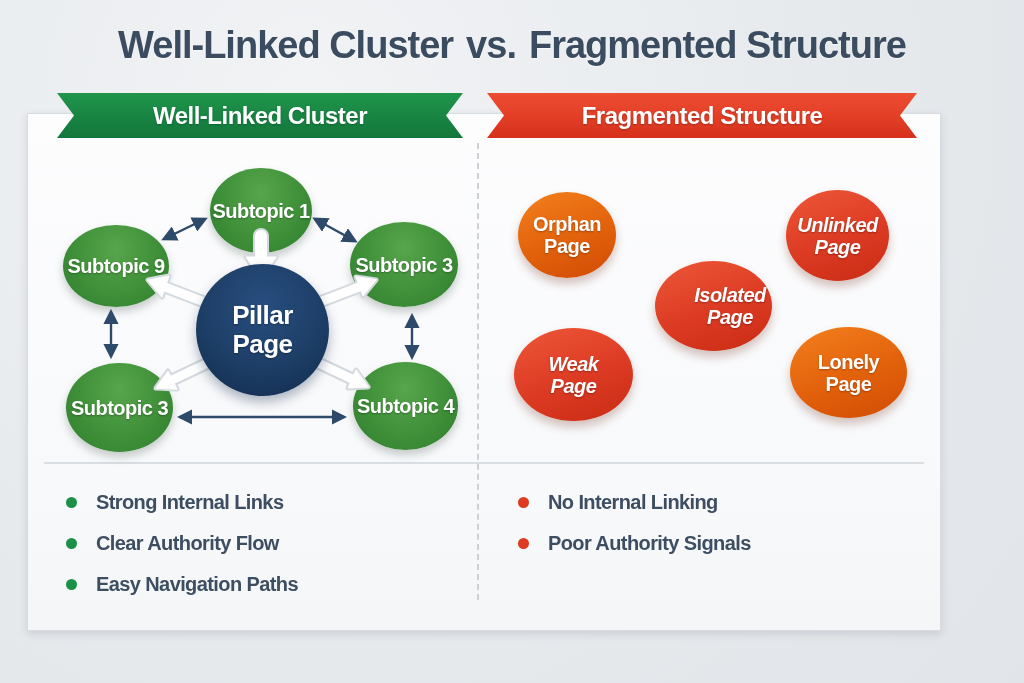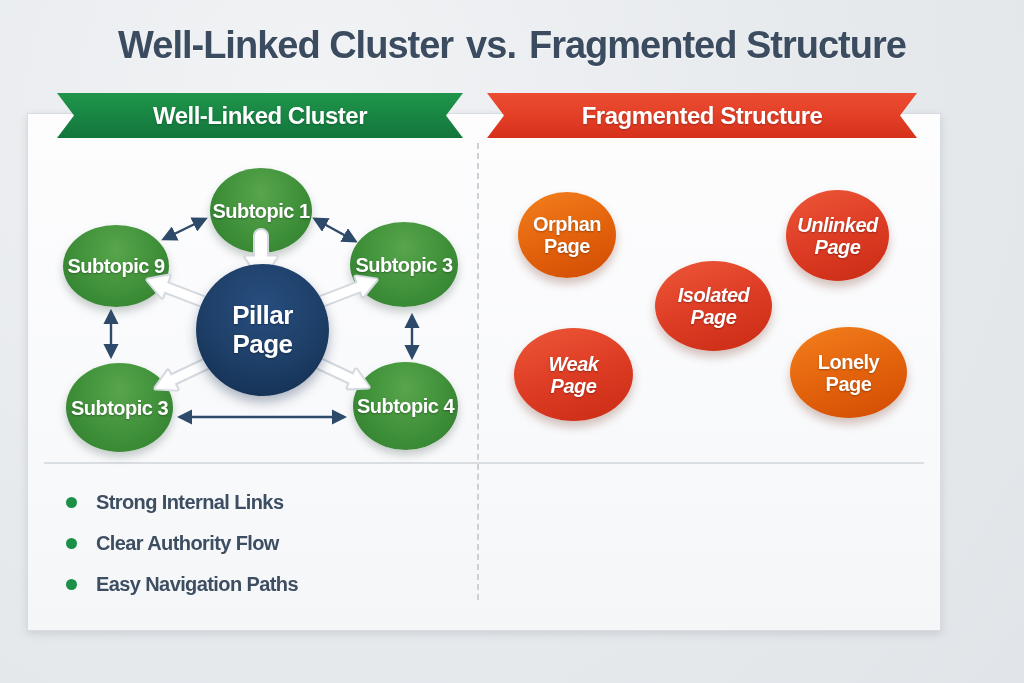--- a/index.html
+++ b/index.html
@@ -155,21 +155,21 @@
 <div class="node pillar" style="left:196px; top:264px; width:133px; height:132px;">
   <span>Pillar Page</span>
 </div>
 
 <div class="node frag orange" style="left:518px; top:192px; width:98px;  height:86px;">
   <span>Orphan Page</span>
 </div>
 <div class="node frag red" style="left:786px; top:190px; width:103px; height:91px;">
   <span>Unlinked Page</span>
 </div>
-<div class="node frag red" style="left:655px; top:261px; width:117px; height:90px;">
+<div class="node frag red" style="left:655px; top:261px; width:117px; height:90px;justify-content:flex-end;">
   <span>Isolated Page</span>
 </div>
 <div class="node frag red" style="left:514px; top:328px; width:119px; height:93px;">
   <span>Weak Page</span>
 </div>
 <div class="node frag orange" style="left:790px; top:327px; width:117px; height:91px;">
   <span>Lonely Page</span>
 </div>
 
 <div class="bullets bullets-left">
@@ -181,13 +181,21 @@
     <span class="dot green"></span>
     <span class="txt">Clear Authority Flow</span>
   </div>
   <div class="row">
     <span class="dot green"></span>
     <span class="txt">Easy Navigation Paths</span>
   </div>
 </div>
 
 <div class="bullets bullets-right">
+  <div class="row">
+    <span class="dot red"></span>
+    <span class="txt">No Internal Linking</span>
+  </div>
+  <div class="row">
+    <span class="dot red"></span>
+    <span class="txt">Poor Authority Signals</span>
+  </div>
 </div>
 
 </body></html>

